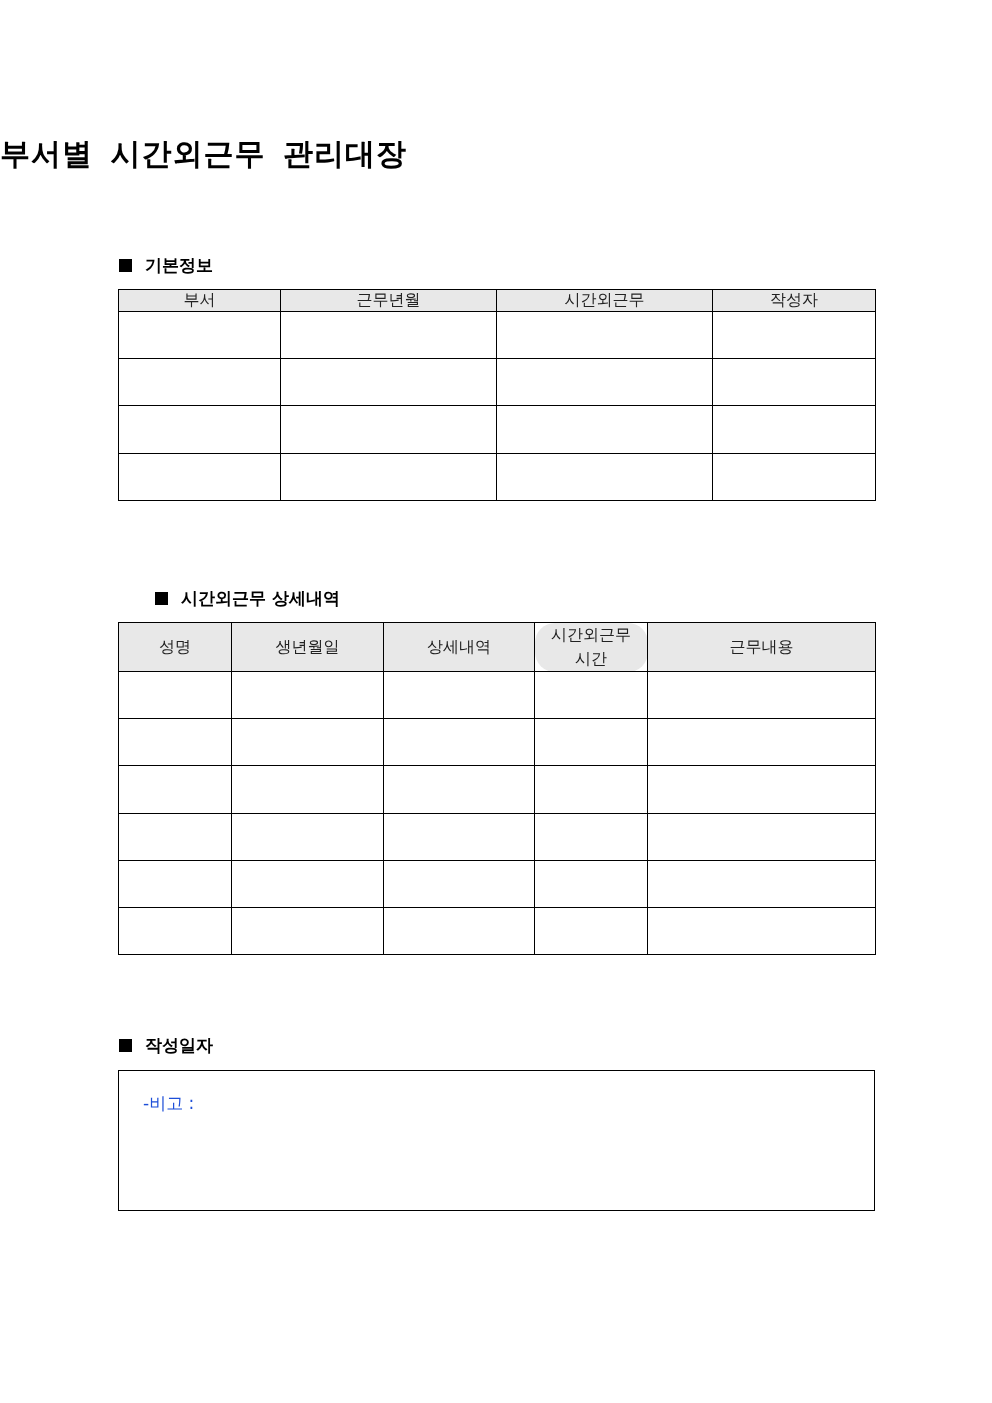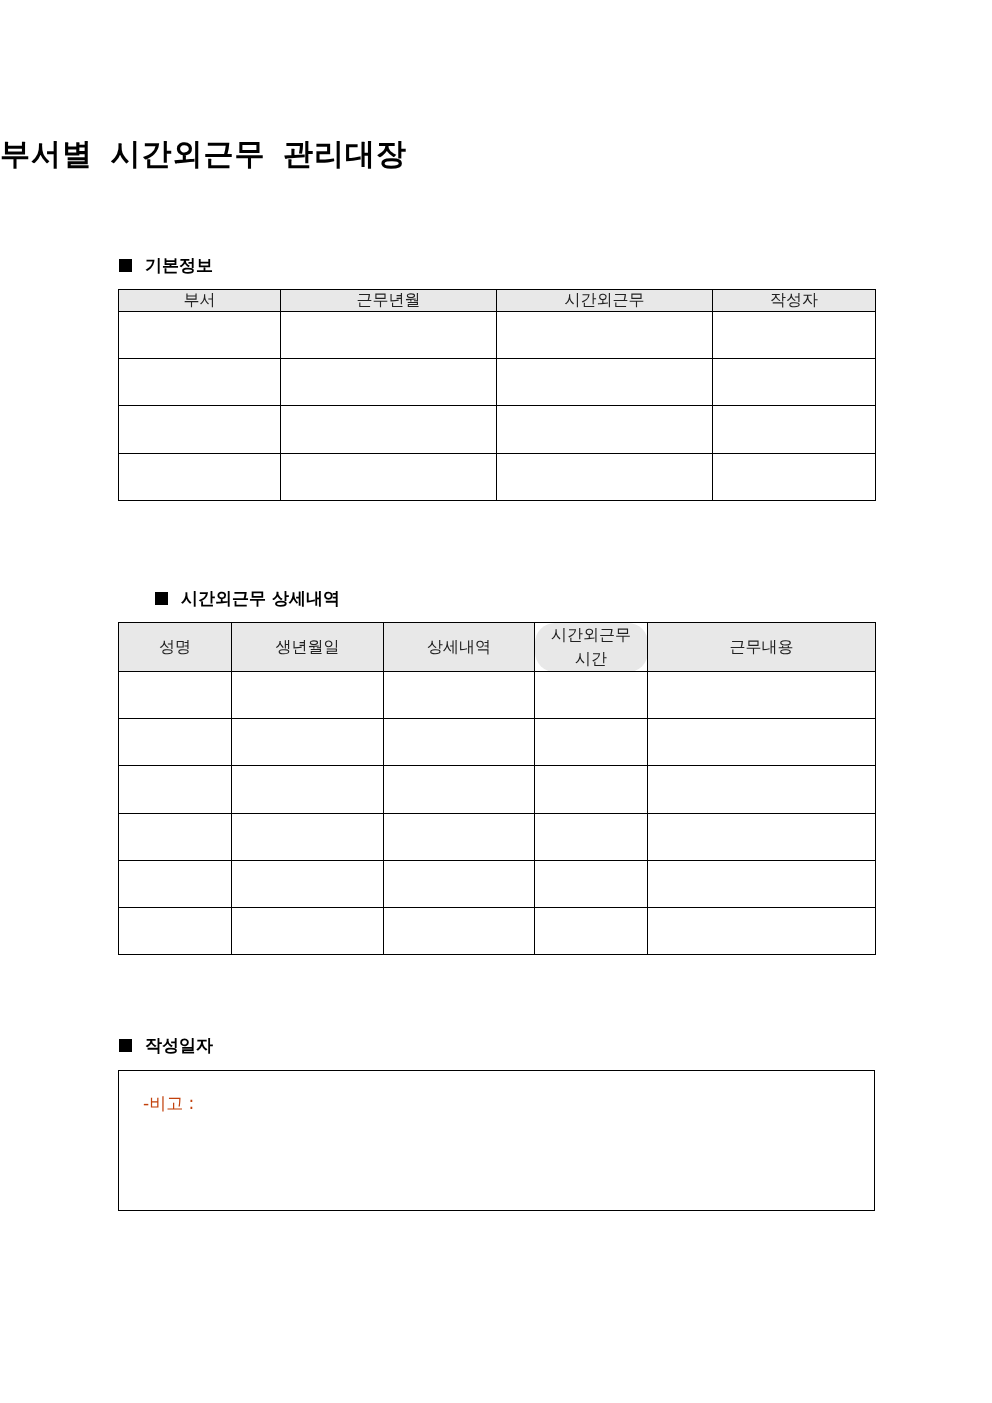--- a/index.html
+++ b/index.html
@@ -4,21 +4,21 @@
   <style>
     html, body { margin: 0; padding: 0; background: #ffffff; }
     body { width: 992px; height: 1403px; position: relative; font-family: "DejaVu Sans", "Liberation Sans", sans-serif; color: #000; }
     .title { position: absolute; left: 0; top: 134px; width: 992px; text-align: left; font-size: 30px; font-weight: bold; letter-spacing: 1px; word-spacing: 6px; }
     .section-heading { position: absolute; left: 119px; font-size: 17px; font-weight: bold; display: flex; align-items: center; }
     .section-heading .sq { display: inline-block; width: 13px; height: 13px; background: #000; margin-right: 13px; }
     table.grid { position: absolute; left: 118px; width: 757px; border-collapse: collapse; table-layout: fixed; }
     table.grid th, table.grid td { border: 1.5px solid #000; padding: 0; text-align: center; vertical-align: middle; font-weight: normal; font-size: 16px; color: #222; }
     table.grid th { background: #e8e8e8; }
     .remarks { position: absolute; left: 118px; top: 1070px; width: 755px; height: 139px; border: 1.5px solid #000; }
-    .remarks .note { position: absolute; left: 24px; top: 21px; font-size: 17px; color: #c2410c; }
+    .remarks .note { position: absolute; left: 24px; top: 21px; font-size: 17px; color: #1d4ed8; }
   </style>
 </head>
 <body>
 
 <div class="title">부서별 시간외근무 관리대장</div>
 
 <div class="section-heading" style="top:254px;">
   <span class="sq"></span>
   <span>기본정보</span>
 </div>

